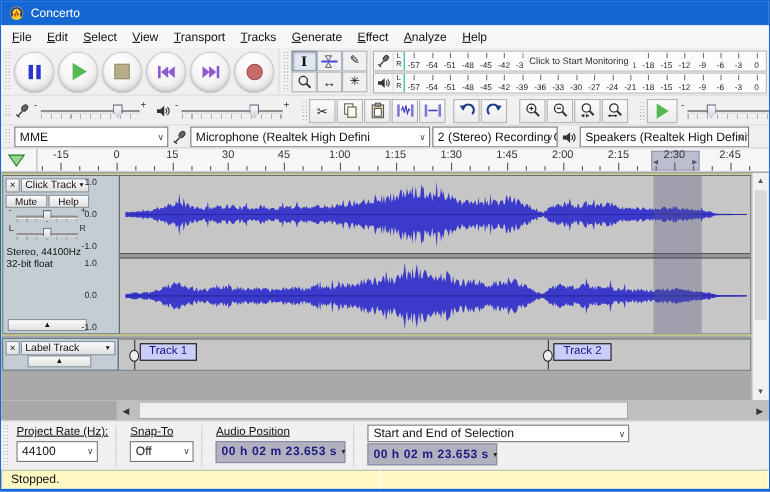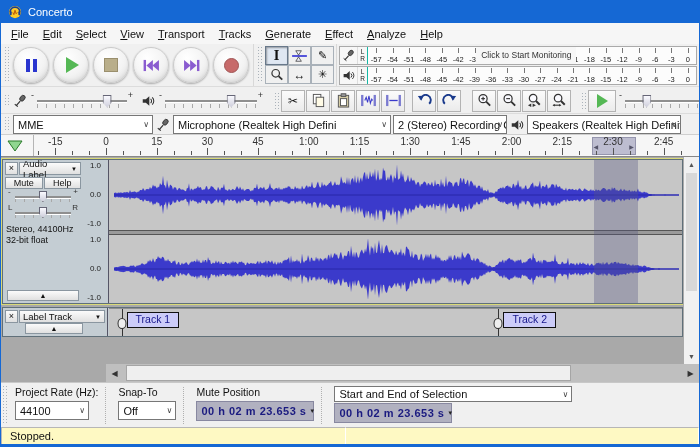--- a/index.html
+++ b/index.html
@@ -64,21 +64,21 @@
   .rlabel{position:absolute;top:1px;transform:translateX(-50%);font-size:10px;color:#333;}
   .rtick{position:absolute;bottom:1px;width:1px;background:#555;}
   .rsel{position:absolute;top:2px;bottom:1px;background:#bdbdd0;border:1px solid #9595ad;box-sizing:border-box;}
   .rsel span{position:absolute;top:4px;font-size:6px;color:#55556a;}
   
   .tracks{left:0;right:0;top:156px;height:207px;background:#a9a9a9;overflow:hidden;}
   .audio-track{position:absolute;left:1px;top:2px;width:681px;height:145px;background:#c4cdd3;
     border:1px solid #60707a;outline:1px solid #d9d977;box-sizing:border-box;}
   .tpanel{position:absolute;left:0;top:0;width:80px;height:100%;}
   .vruler{position:absolute;left:80px;top:0;width:25px;height:100%;border-right:1px solid #556;}
-  .vrlab{position:absolute;right:7px;font-size:8px;color:#222;}
+  .vrlab{position:absolute;right:20px;font-size:8px;color:#222;}
   .tcontent{position:absolute;left:106px;top:0;right:0;height:100%;background:#c6c6c6;}
   .ch{position:absolute;left:0;right:0;overflow:hidden;}
   .chdiv{position:absolute;left:0;right:0;top:70px;height:3px;background:#9a9a9a;border-top:1px solid #555;border-bottom:1px solid #555;box-sizing:content-box;}
   .selov{position:absolute;top:0;bottom:0;background:rgba(85,85,130,.35);}
   .trow{display:flex;gap:1px;margin:2px 2px 0 2px;align-items:center;}
   .pbtn{border:1px solid #8a96a0;background:linear-gradient(#fbfbfb,#e0e0e0);box-sizing:border-box;
     font-size:9px;display:flex;align-items:center;justify-content:center;}
   .xbtn{width:13px;height:13px;line-height:11px;}
   .tname{flex:1;height:13px;justify-content:space-between;padding:0 3px;font-size:9.5px;}
   .tname .dd{font-size:6px;}
@@ -98,21 +98,21 @@
   .vthumb{position:absolute;left:2px;right:2px;top:16px;height:118px;background:#d8d8d8;}
   
   .hscroll{left:0;right:0;top:363px;height:18px;background:#a9a9a9;}
   .hbar{position:absolute;left:105px;right:0;top:0;height:100%;background:#bfbfbf;display:flex;}
   .harrow{width:17px;display:flex;align-items:center;justify-content:center;font-size:8px;color:#333;}
   .htrack{flex:1;position:relative;}
   .hthumb{position:absolute;left:3px;top:1px;bottom:1px;width:445px;background:#efefef;border:1px solid #a5a5a5;box-sizing:border-box;}
   
   .seltb{left:0;right:0;top:381px;height:45px;background:#f0f0f0;border-top:1px solid #c8c8c8;display:flex;align-items:stretch;}
   .sec{display:flex;flex-direction:column;padding:3px 5px 0 6px;}
-  .slabel{height:15px;font-size:10.5px;white-space:nowrap;color:#111;}
+  .slabel{height:15px;font-size:10.5px;white-space:nowrap;color:#111;text-decoration:underline;}
   .srow{display:flex;gap:6px;}
   .timefield{height:20px;box-sizing:border-box;background:#b1b1c0;border:1px solid #8888a0;color:#1b1b80;
     font-weight:bold;font-size:11px;letter-spacing:.5px;display:flex;align-items:center;padding:0 4px;white-space:nowrap;}
   .tfchev{margin-left:4px;font-size:7px;color:#222;font-weight:normal;}
   .vsep{width:4px;margin:4px 2px;border-left:1px dotted #b0b0b0;}
   
   .status{left:0;right:0;top:426px;height:18px;background:#fef9c3;display:flex;}
   .scell{height:100%;box-sizing:border-box;border:1px solid;border-color:#b6b6b6 #ffffff #ffffff #b6b6b6;display:flex;align-items:center;padding-left:8px;}
   .scell.one{width:345px;}
   .scell.two{flex:1;border-left:none;}
@@ -580,21 +580,21 @@
     </div>
 
   <div class="abs tracks">
     <div class="audio-track">
       <div class="tpanel">
         <div class="trow">
           <div class="pbtn xbtn">
               <span>×</span>
             </div>
           <div class="pbtn tname">
-              <span>Audio Label</span>
+              <span>Click Track</span>
               <span class="dd">▼</span>
             </div>
         </div>
         <div class="trow">
           <div class="pbtn mbtn">
               <span>Mute</span>
             </div>
           <div class="pbtn mbtn">
               <span>Help</span>
             </div>
@@ -709,21 +709,21 @@
     <div class="vsep"></div>
     <div class="sec">
       <div class="slabel">Snap-To</div>
       <div class="select" style="width:58px;">
           <span>Off</span>
           <span class="chev">∨</span>
         </div>
     </div>
     <div class="vsep"></div>
     <div class="sec">
-      <div class="slabel">Mute Position</div>
+      <div class="slabel">Audio Position</div>
       <div class="timefield" style="width:118px;">
           <span>00 h 02 m 23.653 s</span>
           <span class="tfchev">▾</span>
         </div>
     </div>
     <div class="vsep"></div>
     <div class="sec">
       <div class="select" style="width:238px;margin-bottom:1px;height:16px;">
           <span>Start and End of Selection</span>
           <span class="chev" style="top:3px;">∨</span>

